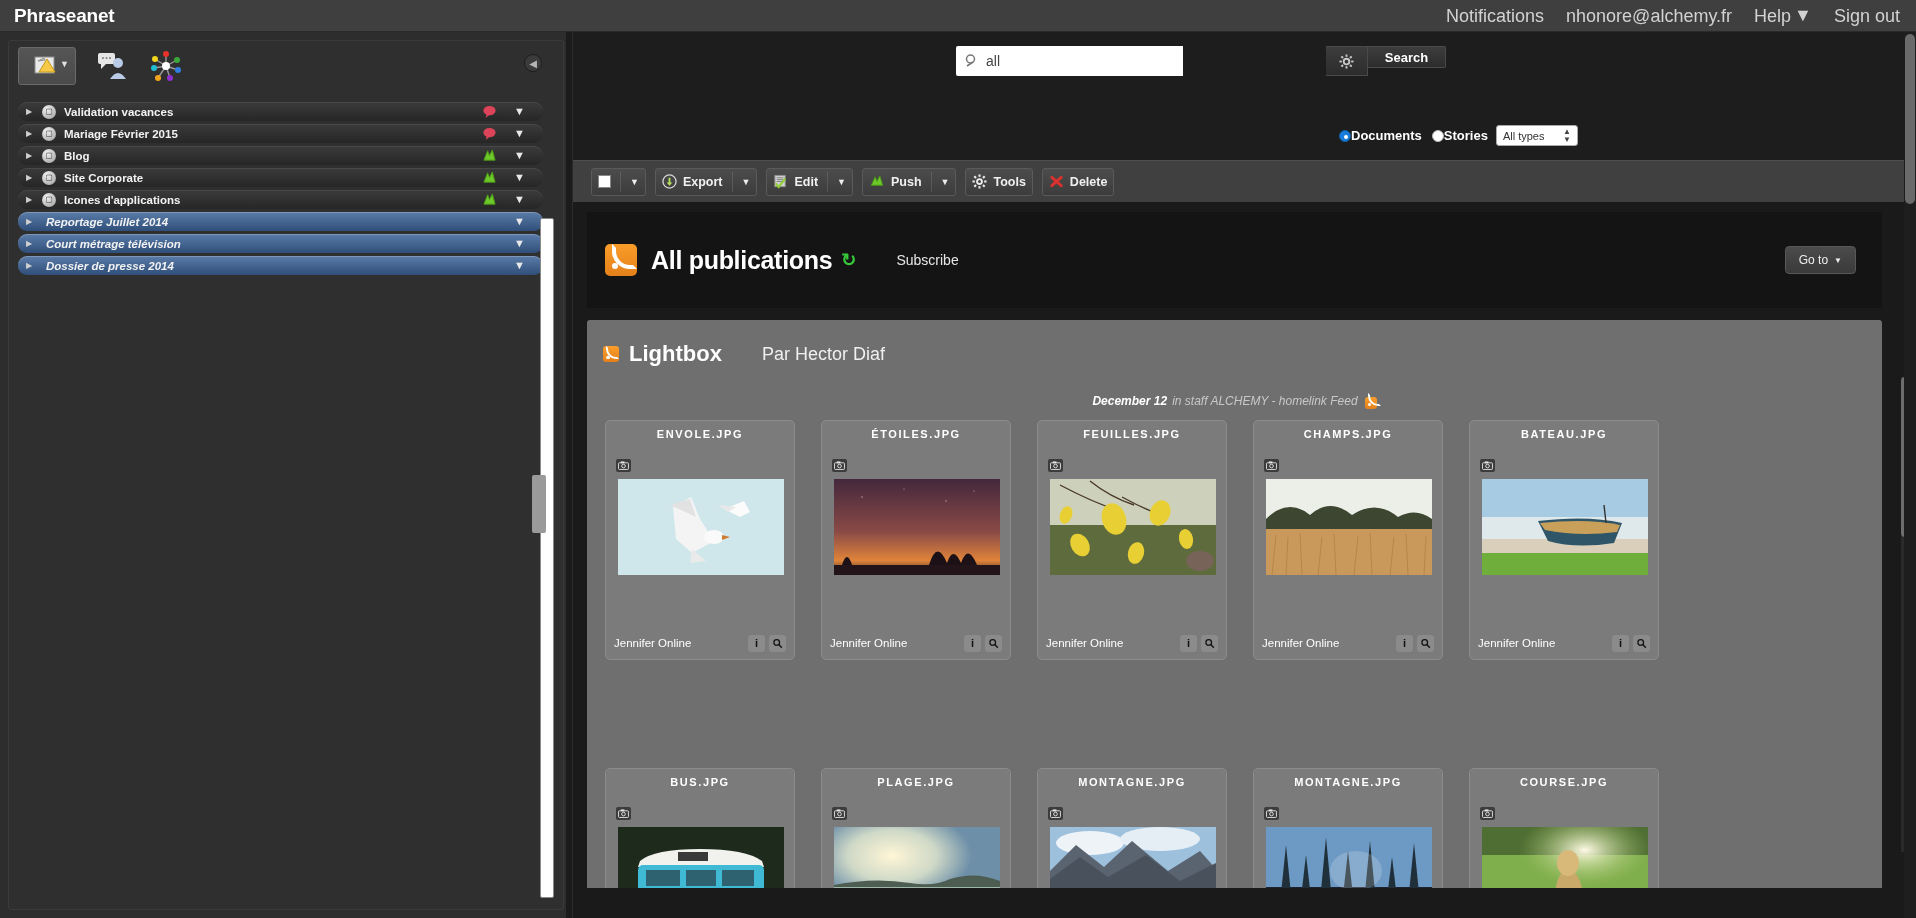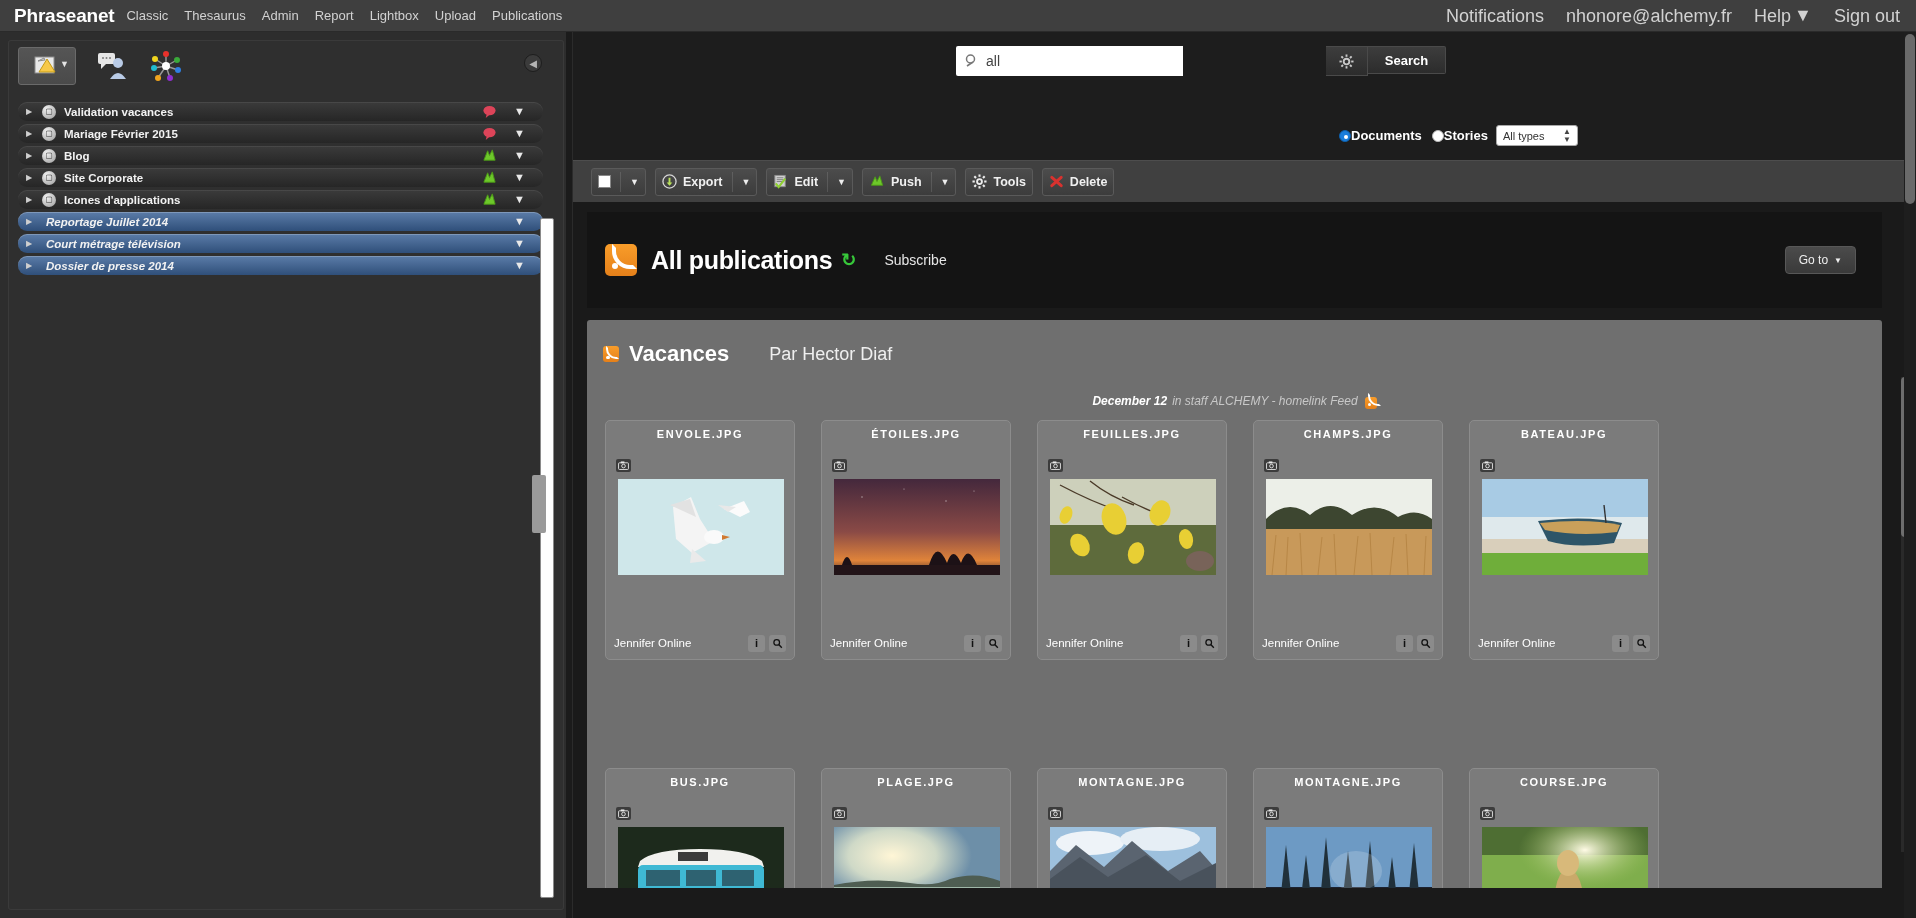--- a/index.html
+++ b/index.html
@@ -149,21 +149,21 @@
     position:absolute; left:8px; top:7px; width:16px; height:16px;
     color:#7d7d7d; font-size:14px; pointer-events:none;
   }
   .gearbtn{
     width:42px; height:30px; background:linear-gradient(#3d3d3d,#2c2c2c);
     border:1px solid #4a4a4a; border-left:0;
     display:flex;align-items:center;justify-content:center;
     color:#c9c9c9; font-size:14px;
   }
   .searchbtn{
-    width:78px; height:28px; background:linear-gradient(#3d3d3d,#2c2c2c);
+    width:78px; height:22px; background:linear-gradient(#3d3d3d,#2c2c2c);
     border:1px solid #4a4a4a; border-left:0;
     border-radius:0 2px 2px 0;
     display:flex;align-items:center;justify-content:center;
     color:#ffffff; font-size:13px; font-weight:bold;
   }
   .radiorow{
     position:absolute; left:963px; top:93px; display:flex; align-items:center; gap:0;
     transform:translateX(-197px);
   }
   .radio-dot{
@@ -230,21 +230,21 @@
   .rss-big:after{
     content:""; position:absolute; left:7px; bottom:7px; width:17px;height:17px;
     border:4px solid #fff; border-right-color:transparent; border-top-color:transparent;
     border-radius:0 0 0 18px;
   }
   .pubtitle{
     font-size:25px; font-weight:bold; color:#ffffff; margin-left:14px;
     letter-spacing:-0.3px;
   }
   .refresh{ color:#37c93a; font-size:18px; margin-left:9px; font-weight:bold;}
-  .subscribe{ font-size:14px; color:#e6e6e6; margin-left:28px; }
+  .subscribe{ font-size:14px; color:#e6e6e6; margin-left:40px; }
   .gotobtn{
     margin-left:auto; margin-right:26px;
     background:linear-gradient(#4b4b4b,#3a3a3a);
     border:1px solid #585858; border-radius:4px;
     color:#efefef; font-size:12px; padding:6px 13px;
     display:flex; align-items:center; gap:6px;
   }
 
   .card{
     position:absolute; left:14px; top:118px; right:34px; bottom:-200px;
@@ -352,29 +352,20 @@
     position:absolute; left:1px; top:2px; width:10px; height:170px;
     background:#6a6a6a; border-radius:5px;
   }
   svg{ display:block; }
 </style>
 </head>
 <body>
 
 <div class="topbar">
   <div class="brand">Phraseanet</div>
-  <div class="topnav">
-    <a href="#">Classic</a>
-    <a href="#">Thesaurus</a>
-    <a href="#">Admin</a>
-    <a href="#">Report</a>
-    <a href="#">Lightbox</a>
-    <a href="#">Upload</a>
-    <a href="#">Publications</a>
-  </div>
   <div class="topright">
     <a href="#">Notifications</a>
     <a href="#">nhonore@alchemy.fr</a>
     <a href="#"><span>Help</span><span class="caret-dn">▼</span></a>
     <a href="#">Sign out</a>
   </div>
 </div>
 
 <div class="leftpanel">
   <div class="lp-inner">
@@ -653,21 +644,21 @@
       <a href="#" class="subscribe" style="text-decoration:none;color:#e6e6e6">Subscribe</a>
       <div class="gotobtn">
         <span>Go to</span>
         <span style="font-size:8px">▼</span>
       </div>
     </div>
 
     <div class="card">
       <div class="card-head">
         <span class="rss-sm"></span>
-        <span class="vac-title">Vacances</span>
+        <span class="vac-title">Lightbox</span>
         <span class="vac-author">Par Hector Diaf</span>
       </div>
       <div class="meta-row">
         <span class="meta-date">December 12</span>
         <span class="meta-rest">in staff ALCHEMY - homelink Feed</span>
         <span class="meta-rss rss-sm" style="width:12px;height:12px;margin-left:7px;position:relative;top:2px"></span>
       </div>
       <div class="grid">
           <div class="thumb">
             <div class="th-name">ENVOLE.JPG</div>

